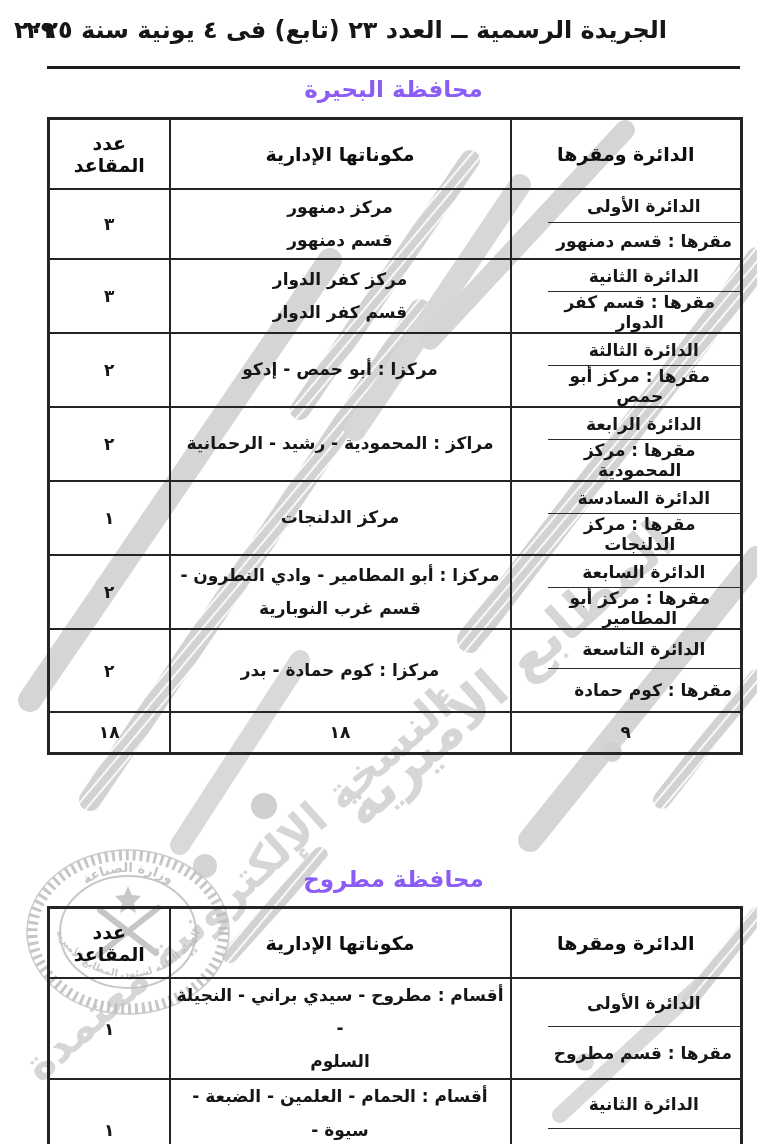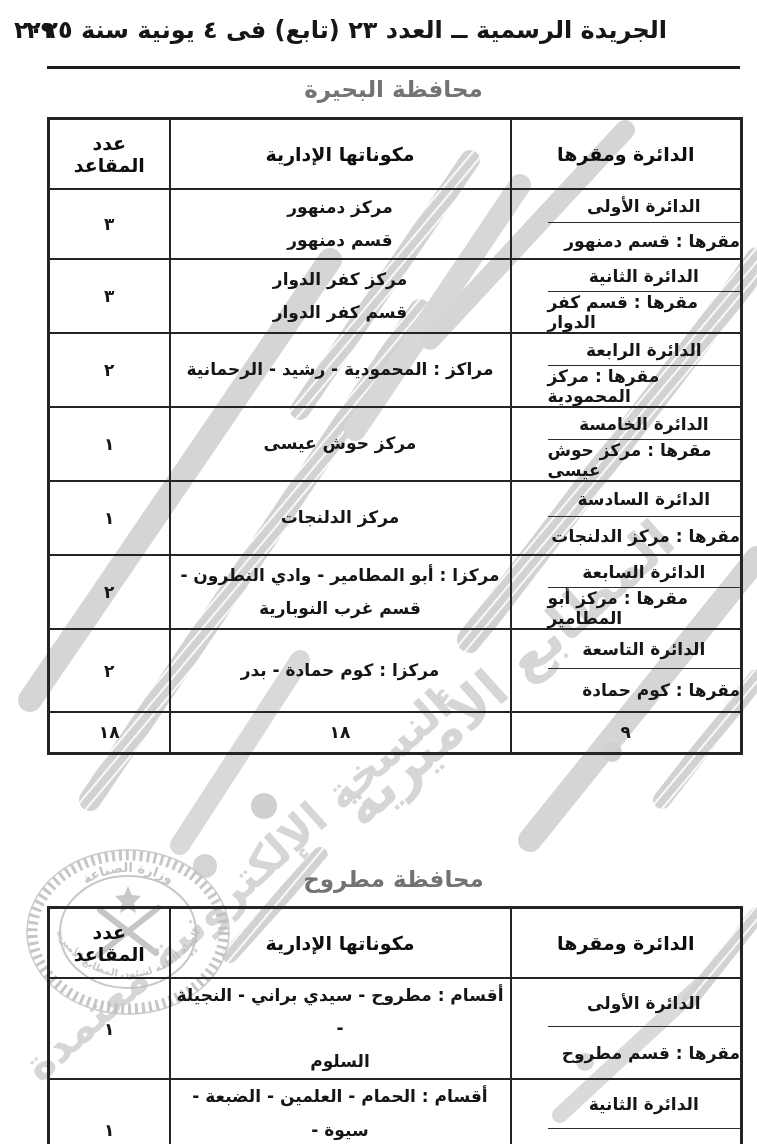--- a/index.html
+++ b/index.html
@@ -27,21 +27,21 @@
     white-space:nowrap;
   }
   .header-rule{
     position:absolute;left:47px;top:66px;width:693px;height:3px;
     background:#1b1b1b;
   }
 
   
   .gov-title{
     position:absolute;left:47px;width:693px;margin:0;
-    text-align:center;font-size:23px;font-weight:700;color:#737373;
+    text-align:center;font-size:23px;font-weight:700;color:#8b5cf6;
   }
   .gov-title.t0{top:76px;}
   .gov-title.t1{top:866px;}
 
   
   table.gov{
     position:absolute;left:47px;width:693px;
     border-collapse:collapse;table-layout:fixed;
     background:transparent;
     font-weight:700;
@@ -67,21 +67,21 @@
   .t1 tbody tr:nth-child(2){height:68px;}
 
   td.c-dist{height:inherit;}
   .dwrap{display:flex;flex-direction:column;height:100%;margin-left:36px;}
   .dname{
     flex:1;display:flex;align-items:center;justify-content:center;
     border-bottom:1px solid #2c2c2c;
   }
   .dhq{
     flex:1.08;display:flex;align-items:center;justify-content:flex-start;
-    padding-right:0;text-align:left;
+    padding-right:8px;text-align:center;
   }
   td.c-comp{white-space:pre-line;line-height:1.95;}
   td.c-seat{letter-spacing:1px;}
   tfoot td{font-size:17px;}
 </style>
 </head>
 <body>
 
 <div class="page">
 
@@ -174,36 +174,36 @@
                 <div class="dhq">مقرها : قسم كفر الدوار</div>
               </div>
             </td>
             <td class="c-comp">مركز كفر الدوار
 قسم كفر الدوار</td>
             <td class="c-seat">٣</td>
           </tr>
           <tr>
             <td class="c-dist">
               <div class="dwrap">
+                <div class="dname">الدائرة الثالثة</div>
+                <div class="dhq">مقرها : مركز أبو حمص</div>
+              </div>
+            </td>
+            <td class="c-comp">مركزا : أبو حمص - إدكو</td>
+            <td class="c-seat">٢</td>
+          </tr>
+          <tr>
+            <td class="c-dist">
+              <div class="dwrap">
                 <div class="dname">الدائرة الرابعة</div>
                 <div class="dhq">مقرها : مركز المحمودية</div>
               </div>
             </td>
             <td class="c-comp">مراكز : المحمودية - رشيد - الرحمانية</td>
             <td class="c-seat">٢</td>
-          </tr>
-          <tr>
-            <td class="c-dist">
-              <div class="dwrap">
-                <div class="dname">الدائرة الخامسة</div>
-                <div class="dhq">مقرها : مركز حوش عيسى</div>
-              </div>
-            </td>
-            <td class="c-comp">مركز حوش عيسى</td>
-            <td class="c-seat">١</td>
           </tr>
           <tr>
             <td class="c-dist">
               <div class="dwrap">
                 <div class="dname">الدائرة السادسة</div>
                 <div class="dhq">مقرها : مركز الدلنجات</div>
               </div>
             </td>
             <td class="c-comp">مركز الدلنجات</td>
             <td class="c-seat">١</td>

